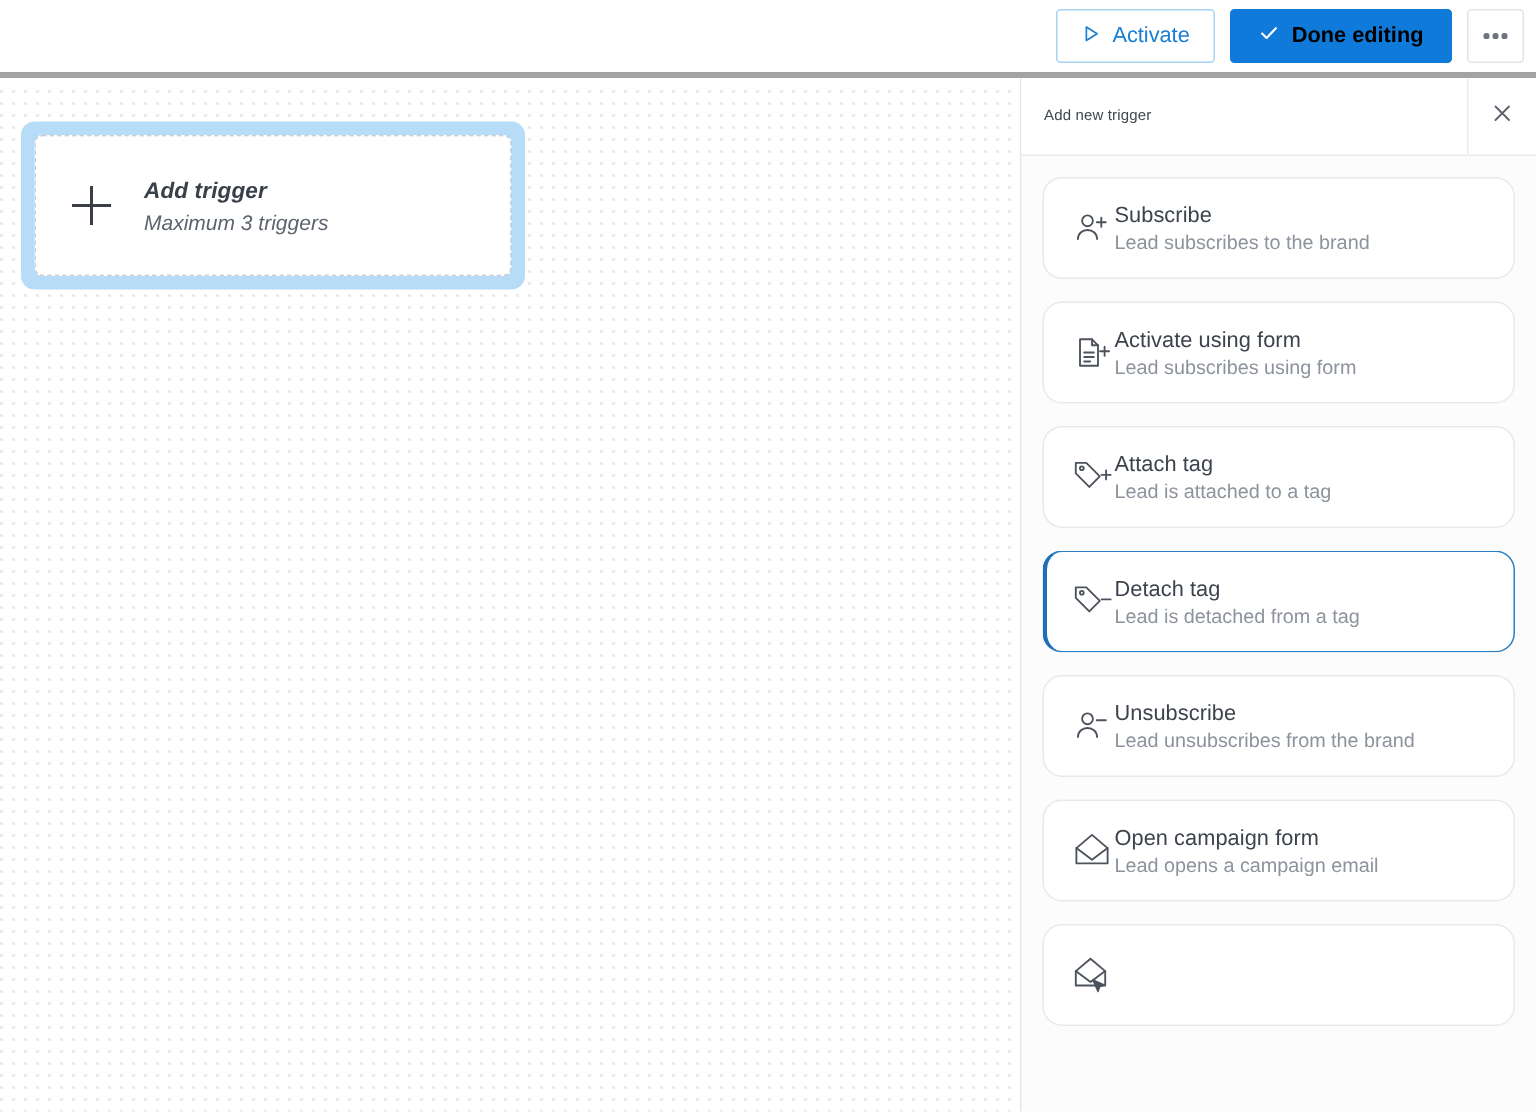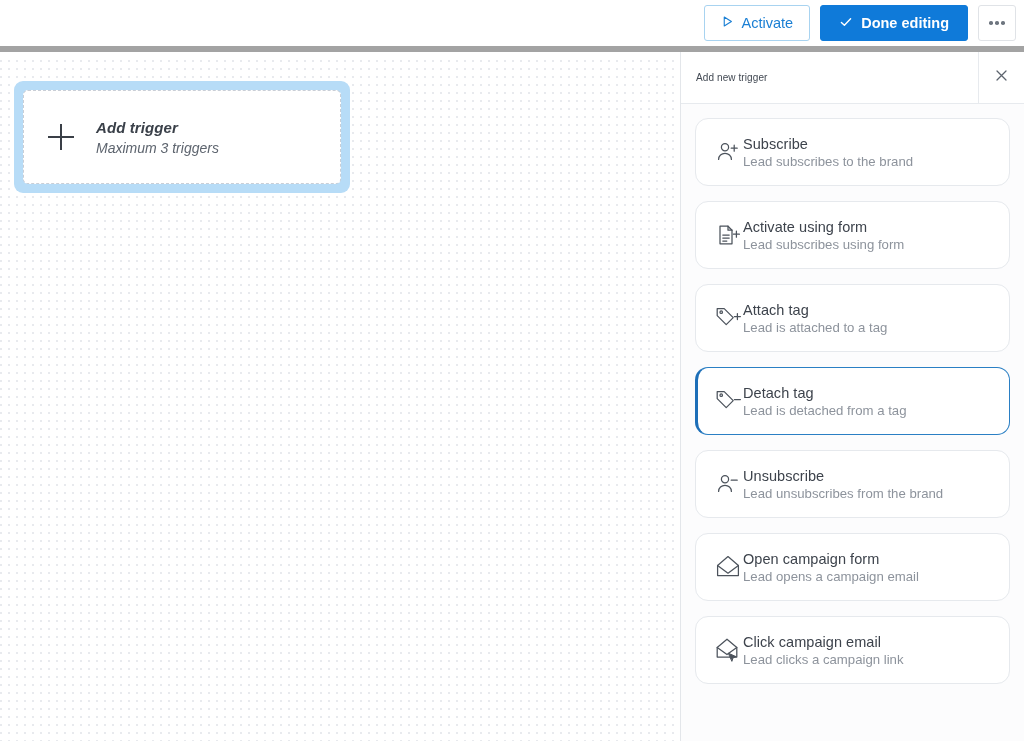--- a/index.html
+++ b/index.html
@@ -18,21 +18,21 @@
     height: 741px;
     background: #ffffff;
   }
 
   
   .topbar {
     position: absolute;
     left: 0; top: 0;
     width: 1024px; height: 52px;
     background: #ffffff;
-    border-bottom: 6px solid #a3a3a3;
+    border-bottom: 4px solid #a3a3a3;
     display: flex;
     align-items: center;
     justify-content: flex-end;
     padding-right: 8px;
     gap: 10px;
     z-index: 5;
   }
 
   .btn {
     display: inline-flex;
@@ -52,21 +52,21 @@
     background: #ffffff;
     border: 1px solid #a8d3f0;
     color: #1a7fd4;
     font-weight: 400;
   }
 
   .btn-done {
     padding: 0 18px;
     background: #0f7ad9;
     border: 1px solid #0f7ad9;
-    color: #ffffff;
+    color: #000000;
     font-weight: 700;
   }
 
   .btn-more {
     width: 38px;
     padding: 0;
     background: #ffffff;
     border: 1px solid #e0e3e7;
     color: #7a818c;
   }
@@ -368,22 +368,18 @@
           </div>
         </div>
         <div class="trigger-item">
           <div class="trigger-icon">
             <svg width="28" height="28" viewBox="0 0 28 28" fill="none" stroke="currentColor" stroke-width="1.25" stroke-linecap="round" stroke-linejoin="round">
       <path d="M3.2 11.4 13 3.2l9.8 8.2v9.6H3.2z"></path>
       <path d="M3.2 11.4 13 18.6l9.8-7.2"></path>
       <path d="M14.6 17.3l7.6 3.4-3.1 1.1-1.1 3.2z" fill="currentColor" stroke-width="1"></path>
     </svg>
           </div>
-          <div class="trigger-text">
-            <div class="trigger-title">Click campaign email</div>
-            <div class="trigger-sub">Lead clicks a campaign link</div>
-          </div>
         </div>
       </div>
 
   </div>
 
 </div>
 
 </body></html>

